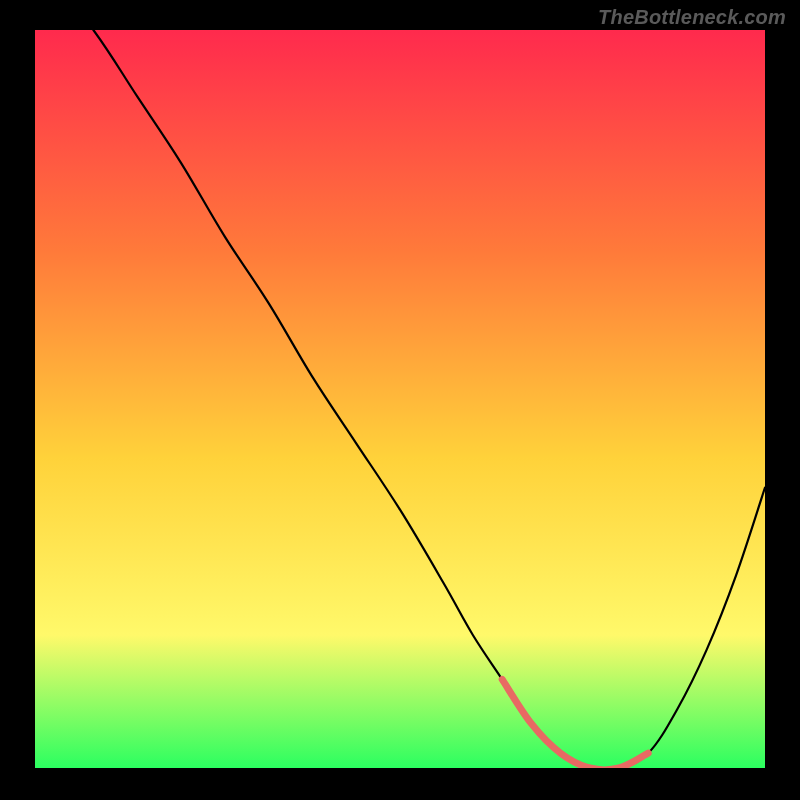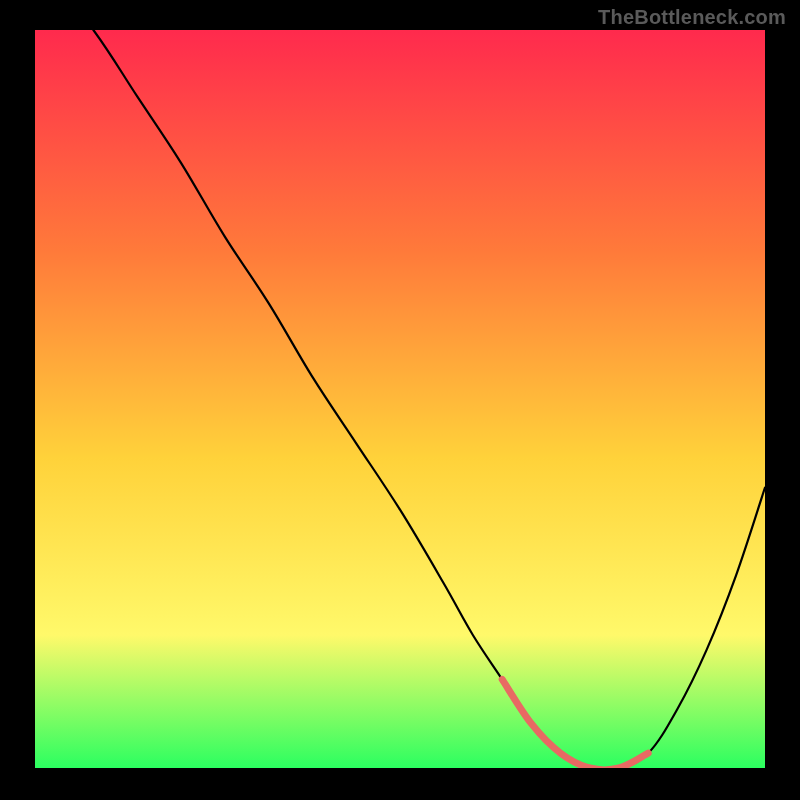--- a/index.html
+++ b/index.html
@@ -9,20 +9,21 @@
     height: 800px;
     background: #000;
     overflow: hidden;
     font-family: Arial, Helvetica, sans-serif;
   }
   .stage {
     position: relative;
     width: 800px;
     height: 800px;
     background: #fca5a5;
+    font-style: italic;
   }
   .watermark {
     position: absolute;
     top: 6px;
     right: 14px;
     color: #5a5a5a;
     font-size: 20px;
     font-weight: 600;
     letter-spacing: 0.2px;
     user-select: none;

